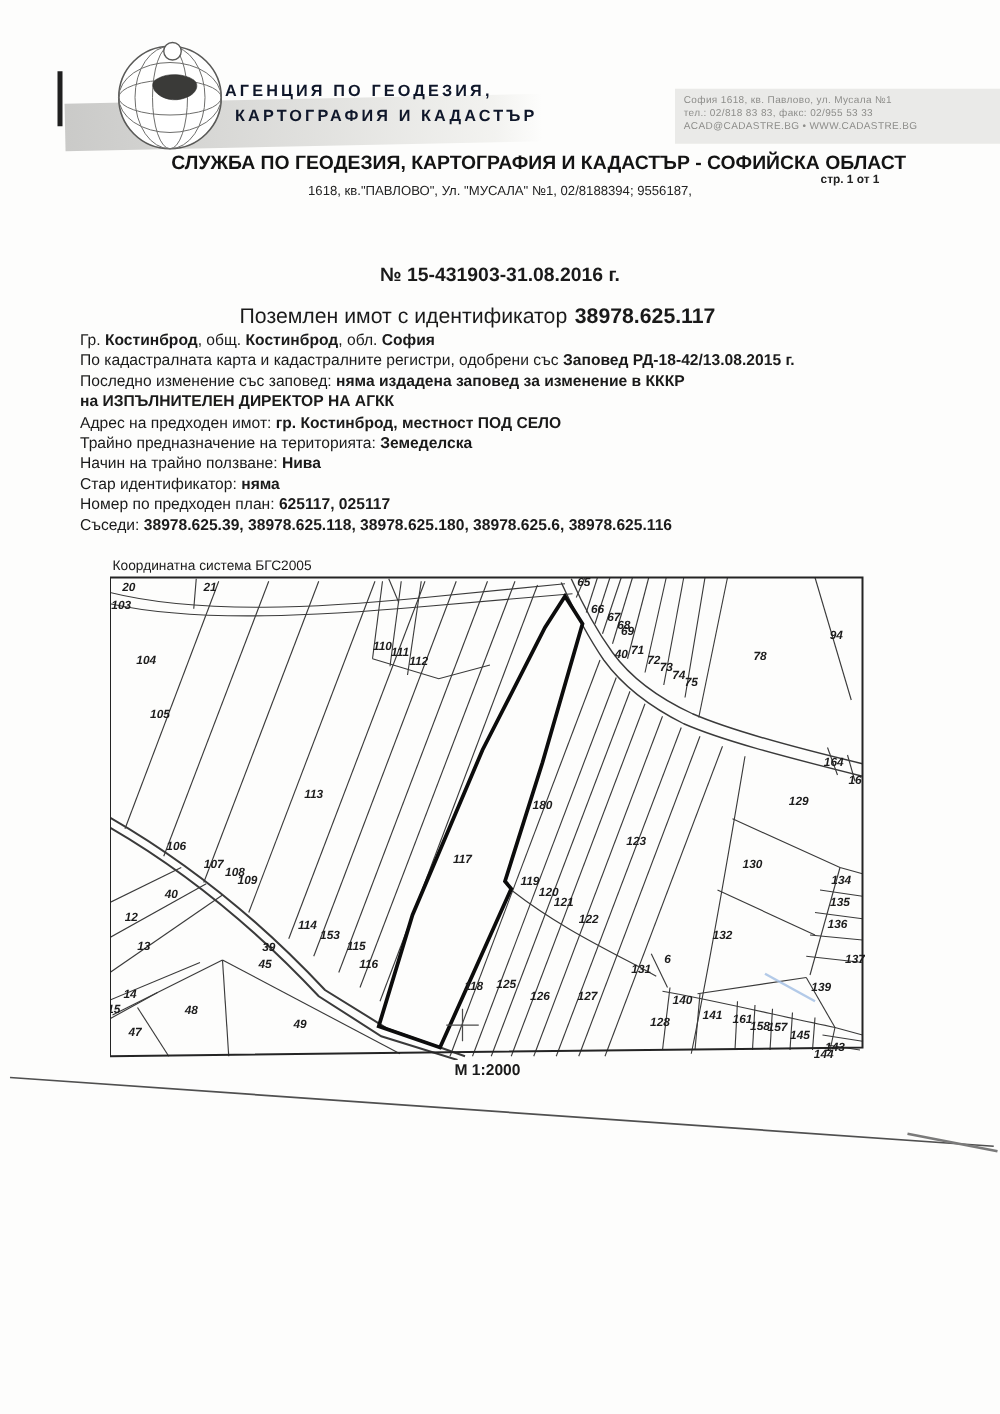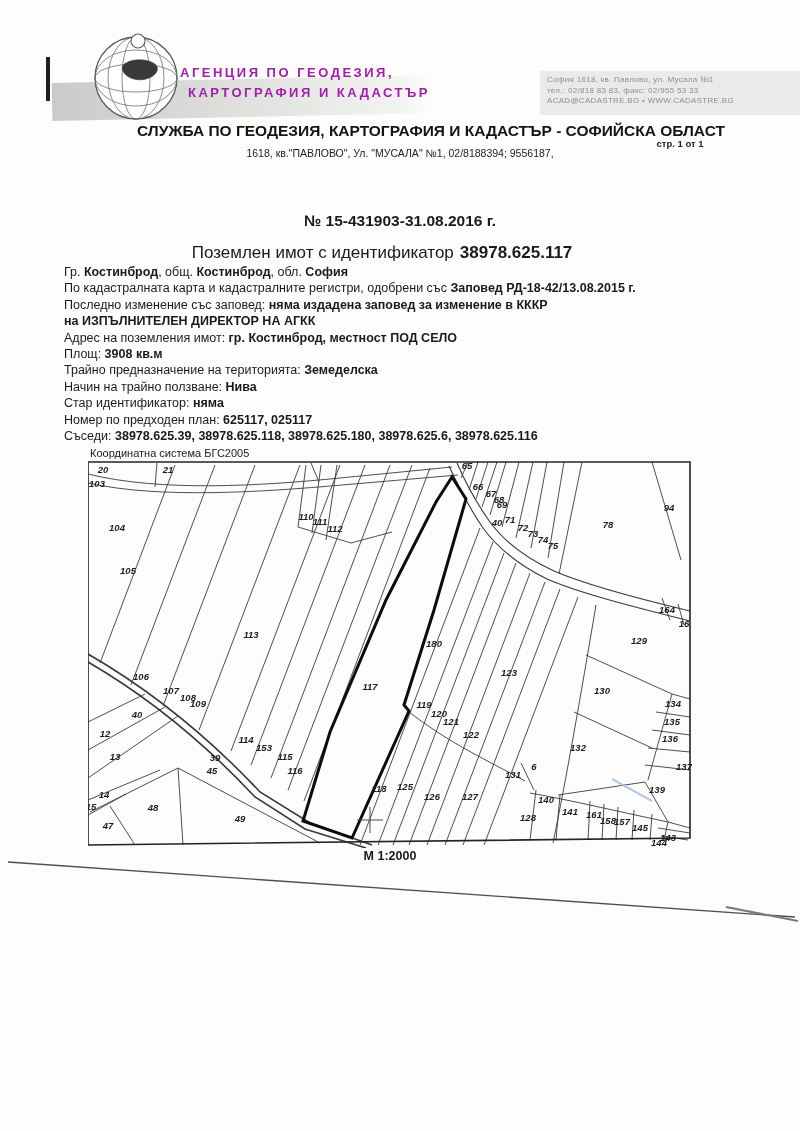--- a/index.html
+++ b/index.html
@@ -7,21 +7,21 @@
     position:relative; width:800px; height:1131px; background:#fdfdfc;
     font-family:"Liberation Sans","DejaVu Sans",sans-serif; color:#1a1a1a; overflow:hidden;
   }
   .abs{position:absolute;}
   
   .left-tick{left:46px; top:57px; width:4px; height:44px; background:#1f1f1f;}
   .banner{left:52px; top:79px; width:382px; height:38px;
     background:linear-gradient(to right,#b9b9b7,#d9d9d6 55%,#efefec 90%,rgba(240,240,238,0));
     transform:rotate(-1.2deg); opacity:.75;}
   .agency-name{left:180px; top:63px; font-size:13px; font-weight:bold; letter-spacing:2.5px;
-    color:#a21caf; line-height:20px; white-space:nowrap;}
+    color:#0f172a; line-height:20px; white-space:nowrap;}
   .agency-name .l2{margin-left:8px;}
   .contact-bg{left:540px; top:71px; width:260px; height:44px; background:#d7d7d4; opacity:.5;}
   .contact{left:547px; top:75px; width:250px; font-size:8px; line-height:10.5px; color:#8d8d8a;
     letter-spacing:.3px; white-space:nowrap;}
   .pagenum{left:638px; top:107px; width:84px; text-align:center; font-size:9.5px; font-weight:bold; color:#222;margin-top:31px;}
   .office-title{left:0; top:122px; width:800px; text-align:center; font-size:15.5px; font-weight:bold; color:#141414;padding-left:31px;}
   .office-addr{left:0; top:147px; width:800px; text-align:center; font-size:10.5px; color:#222;}
   .office-mail{left:0; top:159px; width:800px; text-align:center; font-size:10.5px; color:#222;}
   .doc-title{left:0; top:193px; width:800px; text-align:center; font-size:15.5px; font-weight:bold;}
   .doc-number{left:0; top:212px; width:800px; text-align:center; font-size:15.5px; font-weight:bold;}
@@ -70,22 +70,21 @@
   <div class="abs doc-number">№ 15-431903-31.08.2016 г.</div>
   <div class="abs ident">
     <span>Поземлен имот с идентификатор</span><span class="v">38978.625.117</span>
   </div>
 
   <div class="abs body-block">
       <div class="bodyline"><span>Гр. </span><span class="b">Костинброд</span><span>, общ. </span><span class="b">Костинброд</span><span>, обл. </span><span class="b">София</span></div>
       <div class="bodyline"><span>По кадастралната карта и кадастралните регистри, одобрени със </span><span class="b">Заповед РД-18-42/13.08.2015 г.</span></div>
       <div class="bodyline"><span>Последно изменение със заповед: </span><span class="b">няма издадена заповед за изменение в КККР</span></div>
       <div class="bodyline"><span class="b">на ИЗПЪЛНИТЕЛЕН ДИРЕКТОР НА АГКК</span></div>
-      <div class="bodyline"><span>Адрес на поземления имот: </span><span class="b">гр. Костинброд, местност ПОД СЕЛО</span></div>
-      <div class="bodyline"><span>Площ: </span><span class="b">3908 кв.м</span></div>
+      <div class="bodyline"><span>Адрес на предходен имот: </span><span class="b">гр. Костинброд, местност ПОД СЕЛО</span></div>
       <div class="bodyline"><span>Трайно предназначение на територията: </span><span class="b">Земеделска</span></div>
       <div class="bodyline"><span>Начин на трайно ползване: </span><span class="b">Нива</span></div>
       <div class="bodyline"><span>Стар идентификатор: </span><span class="b">няма</span></div>
       <div class="bodyline"><span>Номер по предходен план: </span><span class="b">625117, 025117</span></div>
       <div class="bodyline"><span>Съседи: </span><span class="b">38978.625.39, 38978.625.118, 38978.625.180, 38978.625.6, 38978.625.116</span></div>
     </div>
 
   <div class="abs coordsys">Координатна система БГС2005</div>
 
   <svg class="abs map-svg" width="604" height="388" viewBox="88 460 604 388">

